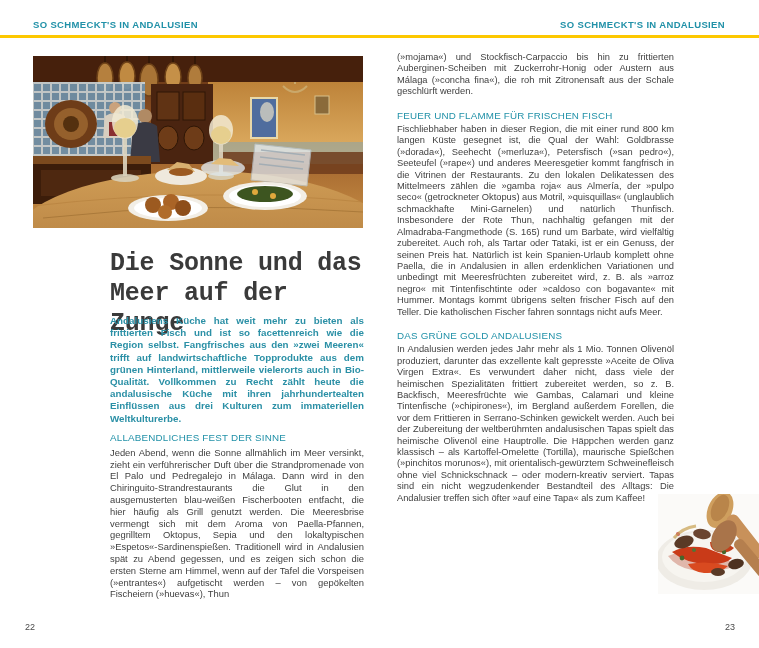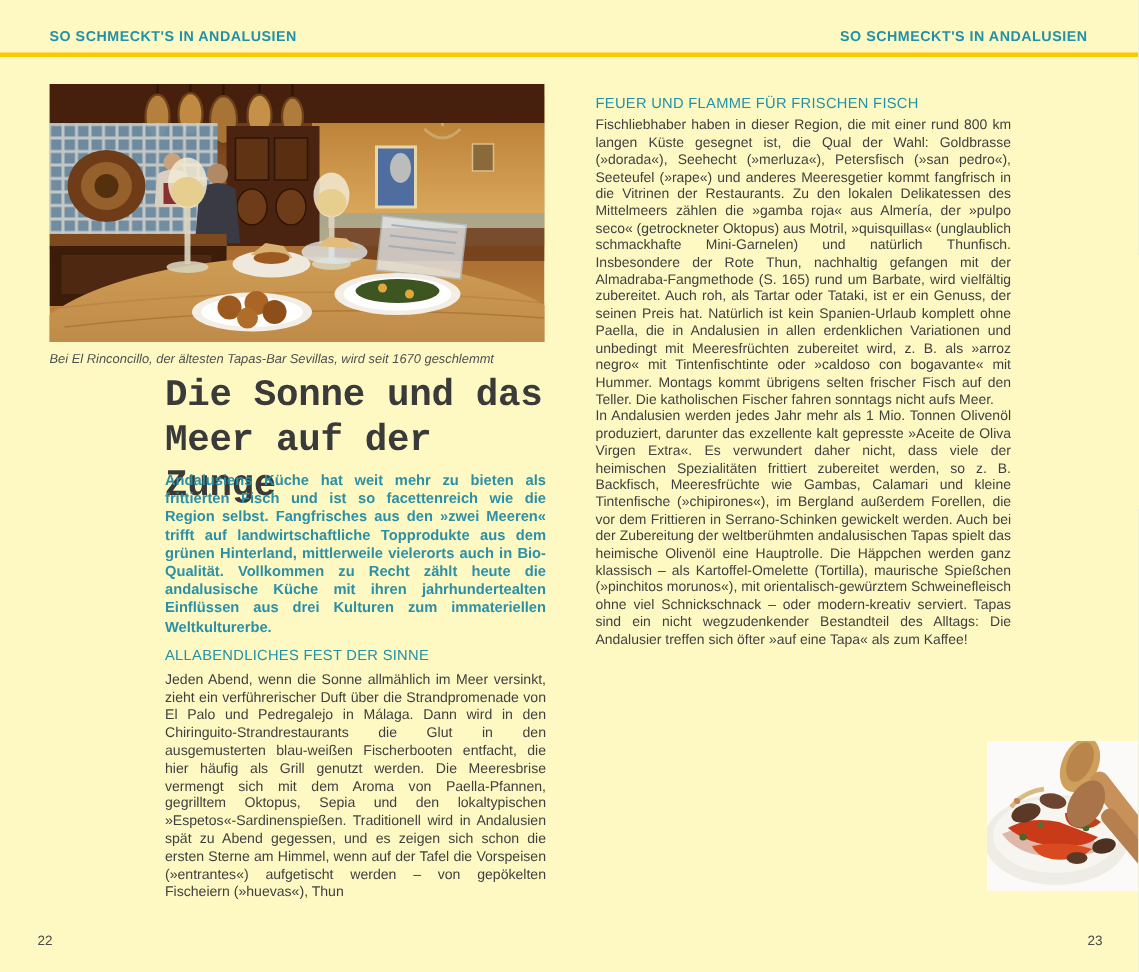--- a/index.html
+++ b/index.html
@@ -1,18 +1,18 @@
 <!DOCTYPE html>
 <html><head>
 <meta charset="utf-8">
 <style>
   html,body{margin:0;padding:0;background:#e8e8e8;}
   .spread{
     position:relative;width:759px;height:648px;margin:0 auto;
-    background:#fef9c3;overflow:hidden;
+    background:#ffffff;overflow:hidden;
     font-family:"Liberation Sans",sans-serif;color:#3d3d3d;
   }
   
   .runhead{
     position:absolute;top:19px;font-size:9.5px;font-weight:bold;
     letter-spacing:.35px;color:#2191a8;white-space:nowrap;
   }
   .runhead.left{left:33px;}
   .runhead.right{right:34px;text-align:right;}
   .rule{position:absolute;left:0;top:35px;width:759px;height:3px;background:#fdc800;}
@@ -168,37 +168,38 @@
       <ellipse cx="232" cy="140" rx="42" ry="14" fill="#f2eee6"></ellipse>
       <ellipse cx="232" cy="140" rx="36" ry="11" fill="#ffffff"></ellipse>
       <ellipse cx="232" cy="138" rx="28" ry="8" fill="#3d5520"></ellipse>
       <circle cx="222" cy="136" r="3" fill="#e0a83c"></circle>
       <circle cx="240" cy="140" r="3" fill="#e0a83c"></circle>
       <ellipse cx="190" cy="112" rx="22" ry="8" fill="#dfe6ea" opacity="0.8"></ellipse>
       <path d="M178 108 l8 -6 l12 1 l8 7 z" fill="#e2bc7a"></path>
     </g>
   </svg>
 
-  <div class="photo-caption">Bei El Rinconcillo, der ältesten Tapas-Bar Sevillas, wird seit 1670 geschlemmt</div>
 
   <h1 class="headline" style="margin:0;">Die Sonne und das Meer auf der Zunge</h1>
 
   <div class="intro">Andalusiens Küche hat weit mehr zu bieten als frittierten Fisch und ist so facettenreich wie die Region selbst. Fangfrisches aus den »zwei Meeren« trifft auf landwirtschaftliche Topprodukte aus dem grünen Hinterland, mittlerweile vielerorts auch in Bio-Qualität. Vollkommen zu Recht zählt heute die andalusische Küche mit ihren jahrhundertealten Einflüssen aus drei Kulturen zum immateriellen Weltkulturerbe.</div>
 
 
   <div class="col-block left-body">
     <h3 class="sec-head">ALLABENDLICHES FEST DER SINNE</h3>
     <p style="margin:0">Jeden Abend, wenn die Sonne allmählich im Meer versinkt, zieht ein verführerischer Duft über die Strandpromenade von El Palo und Pedregalejo in Málaga. Dann wird in den Chiringuito-Strandrestaurants die Glut in den ausgemusterten blau-weißen Fischerbooten entfacht, die hier häufig als Grill genutzt werden. Die Meeresbrise vermengt sich mit dem Aroma von Paella-Pfannen, gegrilltem Oktopus, Sepia und den lokaltypischen »Espetos«-Sardinenspießen. Traditionell wird in Andalusien spät zu Abend gegessen, und es zeigen sich schon die ersten Sterne am Himmel, wenn auf der Tafel die Vorspeisen (»entrantes«) aufgetischt werden – von gepökelten Fischeiern (»huevas«), Thun</p>
   </div>
 
   <div class="pagenum left">22</div>
 
   <div class="right-col">
+    <p>(»mojama«) und Stockfisch-Carpaccio bis hin zu frittierten Auberginen-Scheiben mit Zuckerrohr-Honig oder Austern aus Málaga (»concha fina«), die roh mit Zitronensaft aus der Schale geschlürft werden.</p>
     <h3 class="sec-head">FEUER UND FLAMME FÜR FRISCHEN FISCH</h3>
     <p>Fischliebhaber haben in dieser Region, die mit einer rund 800 km langen Küste gesegnet ist, die Qual der Wahl: Goldbrasse (»dorada«), Seehecht (»merluza«), Petersfisch (»san pedro«), Seeteufel (»rape«) und anderes Meeresgetier kommt fangfrisch in die Vitrinen der Restaurants. Zu den lokalen Delikatessen des Mittelmeers zählen die »gamba roja« aus Almería, der »pulpo seco« (getrockneter Oktopus) aus Motril, »quisquillas« (unglaublich schmackhafte Mini-Garnelen) und natürlich Thunfisch. Insbesondere der Rote Thun, nachhaltig gefangen mit der Almadraba-Fangmethode (S. 165) rund um Barbate, wird vielfältig zubereitet. Auch roh, als Tartar oder Tataki, ist er ein Genuss, der seinen Preis hat. Natürlich ist kein Spanien-Urlaub komplett ohne Paella, die in Andalusien in allen erdenklichen Variationen und unbedingt mit Meeresfrüchten zubereitet wird, z. B. als »arroz negro« mit Tintenfischtinte oder »caldoso con bogavante« mit Hummer. Montags kommt übrigens selten frischer Fisch auf den Teller. Die katholischen Fischer fahren sonntags nicht aufs Meer.</p>
+    <h3 class="sec-head">DAS GRÜNE GOLD ANDALUSIENS</h3>
     <p>In Andalusien werden jedes Jahr mehr als 1 Mio. Tonnen Olivenöl produziert, darunter das exzellente kalt gepresste »Aceite de Oliva Virgen Extra«. Es verwundert daher nicht, dass viele der heimischen Spezialitäten frittiert zubereitet werden, so z. B. Backfisch, Meeresfrüchte wie Gambas, Calamari und kleine Tintenfische (»chipirones«), im Bergland außerdem Forellen, die vor dem Frittieren in Serrano-Schinken gewickelt werden. Auch bei der Zubereitung der weltberühmten andalusischen Tapas spielt das heimische Olivenöl eine Hauptrolle. Die Häppchen werden ganz klassisch – als Kartoffel-Omelette (Tortilla), maurische Spießchen (»pinchitos morunos«), mit orientalisch-gewürztem Schweinefleisch ohne viel Schnickschnack – oder modern-kreativ serviert. Tapas sind ein nicht wegzudenkender Bestandteil des Alltags: Die Andalusier treffen sich öfter »auf eine Tapa« als zum Kaffee!</p>
   </div>
 
 
   <svg class="photo-veg" viewBox="0 0 101 100" preserveAspectRatio="none">
     <rect width="101" height="100" fill="#fbfaf8"></rect>
     <ellipse cx="46" cy="66" rx="48" ry="30" fill="#efece6"></ellipse>
     <ellipse cx="46" cy="63" rx="42" ry="25" fill="#f7f5f0"></ellipse>
 
     <g>

